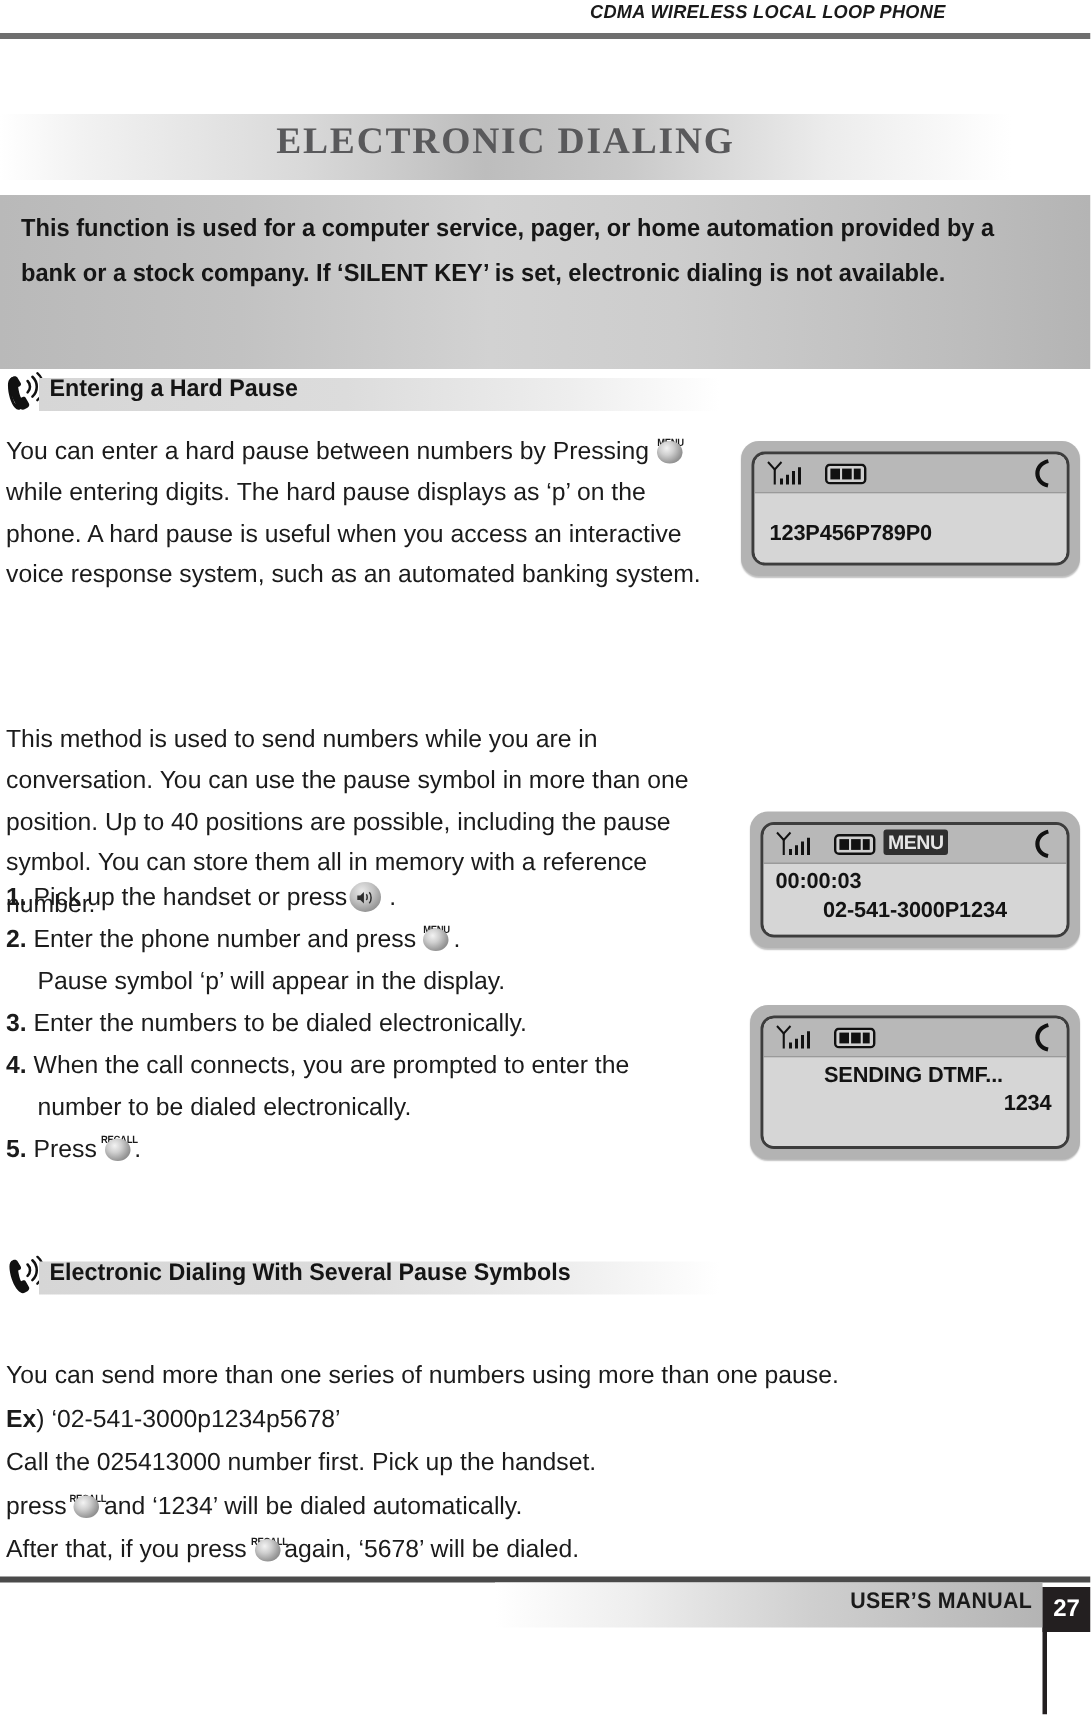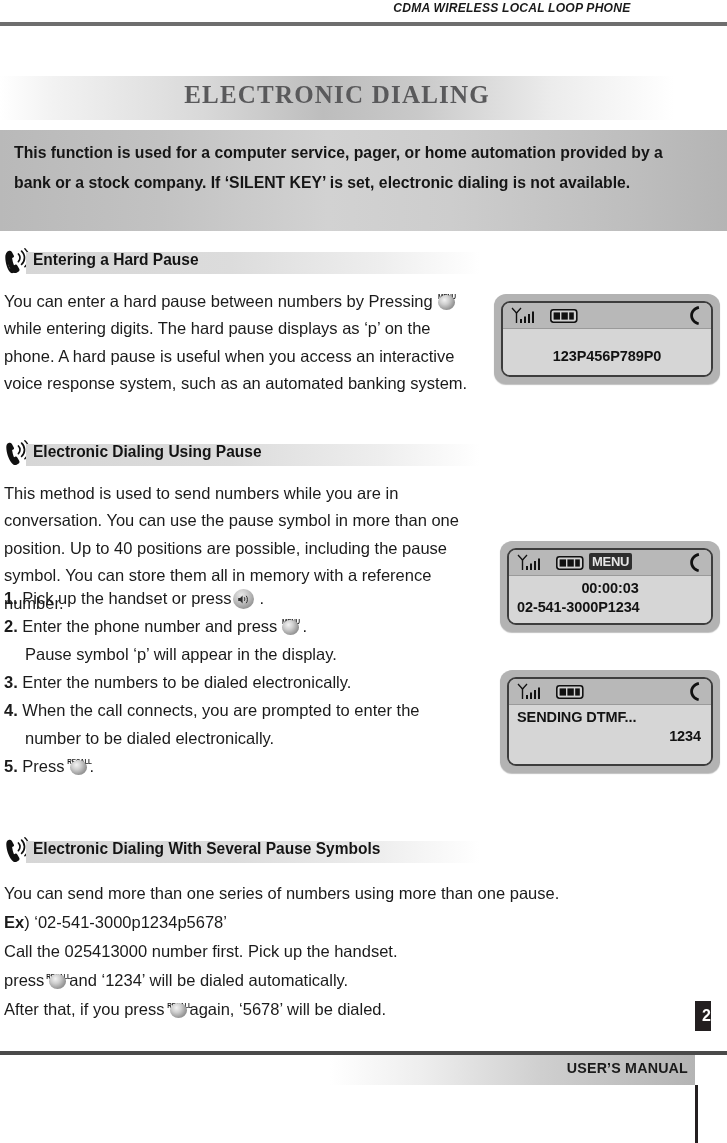--- a/index.html
+++ b/index.html
@@ -29,21 +29,21 @@
     background:linear-gradient(to right,#ffffff 0%,#f2f2f2 8%,#d9d9d9 30%,#bdbdbd 48%,#c9c9c9 62%,#ececec 82%,#ffffff 100%);
   }
   .banner-txt{
     position:absolute;left:0;right:0;top:5px;text-align:center;
     font-family:"Liberation Serif","DejaVu Serif",serif;
     font-weight:bold;font-size:25px;letter-spacing:1.2px;color:#59595b;
   }
 
   
   .intro{
-    position:absolute;left:0;top:130px;width:727px;height:101px;
+    position:absolute;left:0;top:130px;width:727px;height:116px;
     background:linear-gradient(to right,#b9b9b9 0%,#c2c2c2 22%,#d2d2d2 45%,#cdcdcd 62%,#bdbdbd 88%,#b4b4b4 100%);
   }
   .intro p{
     margin:0;position:absolute;left:14px;top:7px;width:690px;
     font-weight:bold;font-size:16.5px;line-height:30px;color:#161616;
     transform:scaleX(.955);transform-origin:left top;
   }
 
   
   .sec{position:absolute;left:0;width:727px;height:26px;}
@@ -57,21 +57,21 @@
     transform:scaleX(.97);transform-origin:left top;
   }
   .ring-icon{position:absolute;left:2px;top:-2px;width:30px;height:28px;}
 
   
   .body-txt{
     position:absolute;font-size:16.5px;line-height:27.4px;color:#1b1b1b;
     transform-origin:left top;
   }
   .body-txt.narrow{width:478px;}
-  .body-txt.wide{width:715px;}
+  .body-txt.wide{width:715px;margin-top:24px;}
 
   
   .key{
     display:inline-block;position:relative;vertical-align:baseline;
     width:21px;height:19px;margin:0 2px -3px 2px;
   }
   .key .dot{
     position:absolute;left:3px;bottom:0;width:17px;height:15px;border-radius:50%;
     background:radial-gradient(circle at 38% 32%,#f3f3f3 0%,#cfcfcf 32%,#9a9a9a 66%,#6f6f6f 100%);
   }
@@ -104,37 +104,37 @@
     position:absolute;left:80px;top:3px;
     background:#2f2f2f;color:#e6e6e6;font-weight:bold;font-size:13px;
     padding:1px 3px;letter-spacing:-.3px;border-radius:2px;
     font-family:"Liberation Sans",sans-serif;
   }
   .recv{position:absolute;right:9px;top:1px;}
   .lcd-line{
     font-weight:bold;font-size:14.5px;color:#131313;white-space:nowrap;
     letter-spacing:-.1px;line-height:19px;
   }
-  .lcd-line.center{text-align:center;}
+  .lcd-line.center{text-align:left;}
   .lcd-line.right{text-align:right;}
-  .lcd-line.left{text-align:left;}
+  .lcd-line.left{text-align:center;}
 
   
   .footer{position:absolute;left:0;top:1051px;width:727px;height:4px;background:#4a4a4a;}
   .foot-grad{
     position:absolute;left:330px;top:1055px;width:365px;height:30px;
     background:linear-gradient(to right,#ffffff 0%,#eeeeee 25%,#cfcfcf 58%,#b4b4b4 100%);
   }
   .foot-txt{
     position:absolute;left:330px;top:1059px;width:358px;text-align:right;
     font-weight:bold;font-size:15px;letter-spacing:.2px;color:#1a1a1a;
     transform:scaleX(.95);transform-origin:right top;
   }
   .foot-box{
-    position:absolute;left:695px;top:1001px;width:16px;height:30px;background:#231f20;
+    position:absolute;left:695px;top:1058px;width:32px;height:30px;background:#231f20;
   }
   .foot-num{
     position:absolute;left:0;top:0;width:32px;height:30px;
     display:flex;align-items:center;justify-content:center;
     color:#ffffff;font-weight:bold;font-size:16px;
   }
   .foot-vline{position:absolute;left:695px;top:1085px;width:3px;height:58px;background:#231f20;}
 </style>
 </head>
 <body>
@@ -198,32 +198,20 @@
             <path d="M12.6 2.1C7.6 3.1 4.2 7.0 4.2 11.6c0 4.5 3.3 8.4 8.2 9.4l.6-2.6c-3.6-.8-6.0-3.6-6.0-6.8 0-3.3 2.5-6.1 6.2-6.9z" fill="#111"></path>
           </svg>
         </span>
       </div>
       <div class="lcd-body" style="height:42px;padding:4px 10px 0 10px;">
         <div class="lcd-line center" style="margin-top:14px">123P456P789P0</div>
       </div>
     </div>
   </div>
 
-  <div class="sec" style="top:442px">
-    <span class="ring-icon">
-      <svg width="30" height="28" viewBox="0 0 30 28">
-        <path d="M6.6 3.1c1.3-.5 2.6-.2 3.3 1.0l1.9 3.3c.5.9.2 1.7-.6 2.1l-1.1.5c.3 2.4 1.0 5.3 1.9 7.2l1.1-.5c.9-.4 1.7-.1 2.2.8l1.9 3.3c.6 1.1.3 2.3-.9 3.0l-1.6.9c-1.6.9-3.3.2-4.8-1.5C6.8 19.8 4.3 12.6 4.3 7.3c0-2.3.7-3.7 2.3-4.2z" fill="#111"></path>
-        <path d="M16.4 6.0c1.0 1.0 1.6 2.3 1.6 3.8 0 1.5-.6 2.8-1.6 3.8" stroke="#111" stroke-width="1.7" fill="none" stroke-linecap="round"></path>
-        <path d="M19.6 3.2c1.8 1.7 2.9 4.0 2.9 6.6 0 2.6-1.1 4.9-2.9 6.6" stroke="#111" stroke-width="1.7" fill="none" stroke-linecap="round"></path>
-        <path d="M22.9 .8c2.5 2.2 4.0 5.4 4.0 9.0 0 3.5-1.5 6.7-4.0 9.0" stroke="#111" stroke-width="1.5" fill="none" stroke-linecap="round"></path>
-      </svg>
-    </span>
-    <span class="bar"></span>
-    <span class="ttl">Electronic Dialing Using Pause</span>
-  </div>
 
   <div class="body-txt narrow" style="left:4px;top:480px;">This method is used to send numbers while you are in conversation. You can use the pause symbol in more than one position. Up to 40 positions are possible, including the pause symbol. You can store them all in memory with a reference number.</div>
 
   <div class="body-txt narrow" style="left:4px;top:584px;line-height:28px;">
     <div>
       <span class="num">1.</span>
       <span>Pick up the handset or press</span><span class="key spk"><span class="ring">
             <svg width="14" height="11" viewBox="0 0 14 11">
               <path d="M1.2 4.0h2.0L5.6 1.6v7.8L3.2 7.0H1.2z" fill="#2c2c2c"></path>
               <path d="M7.2 3.2c.8.8.8 3.0 0 3.8" stroke="#2c2c2c" stroke-width="1" fill="none"></path>

